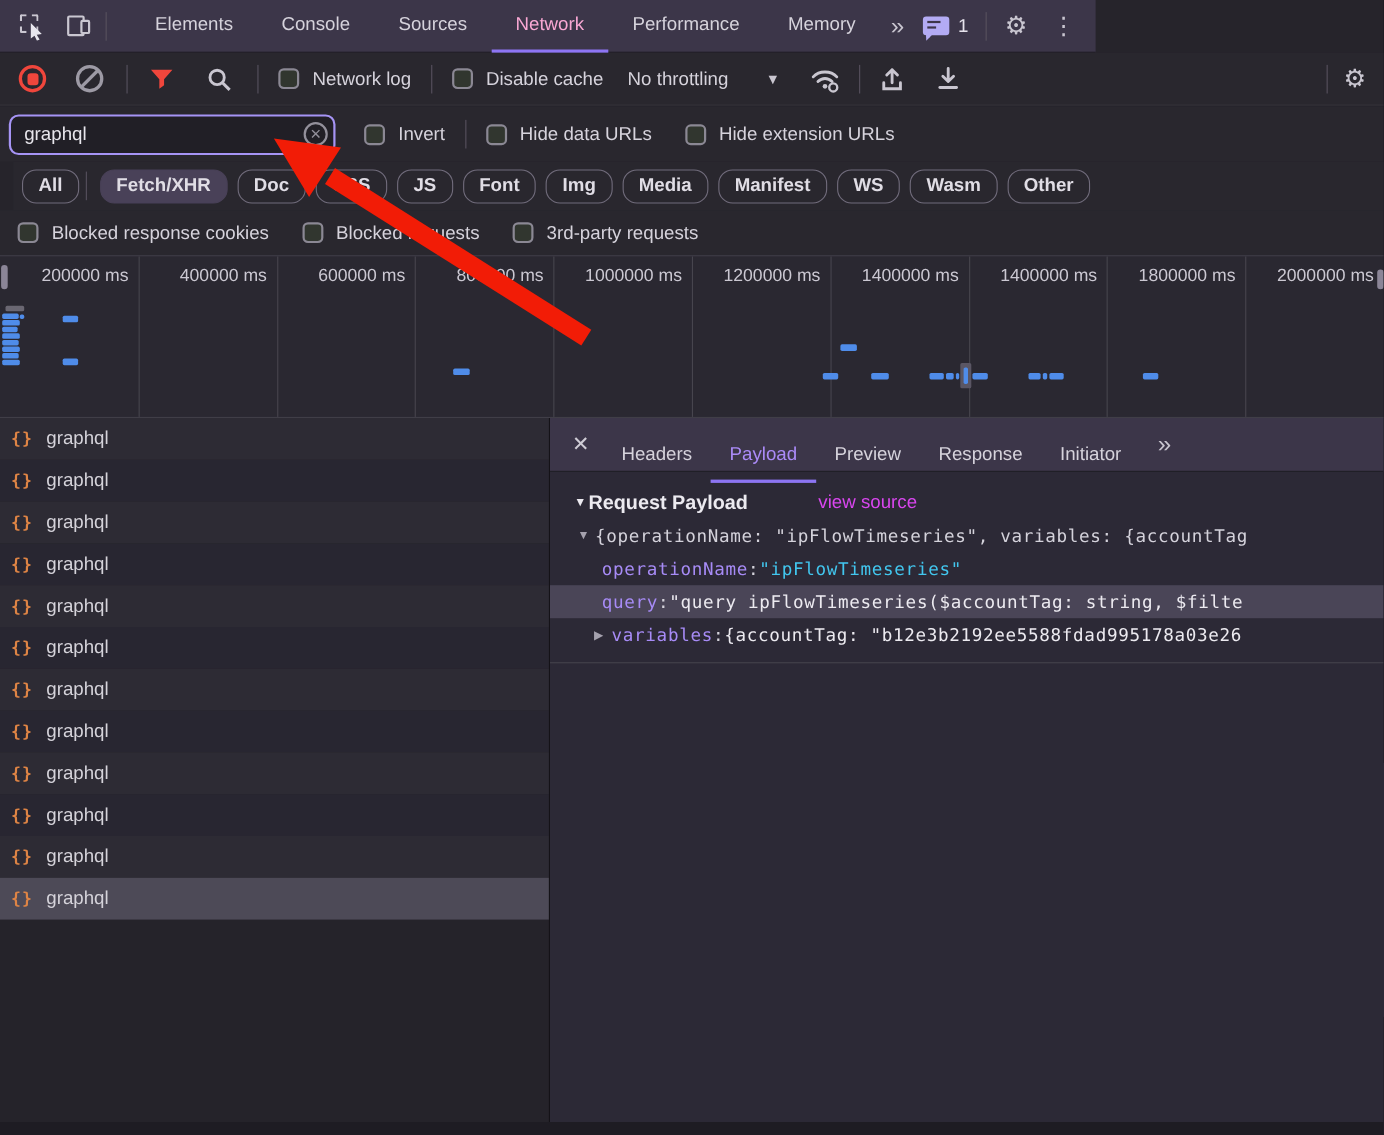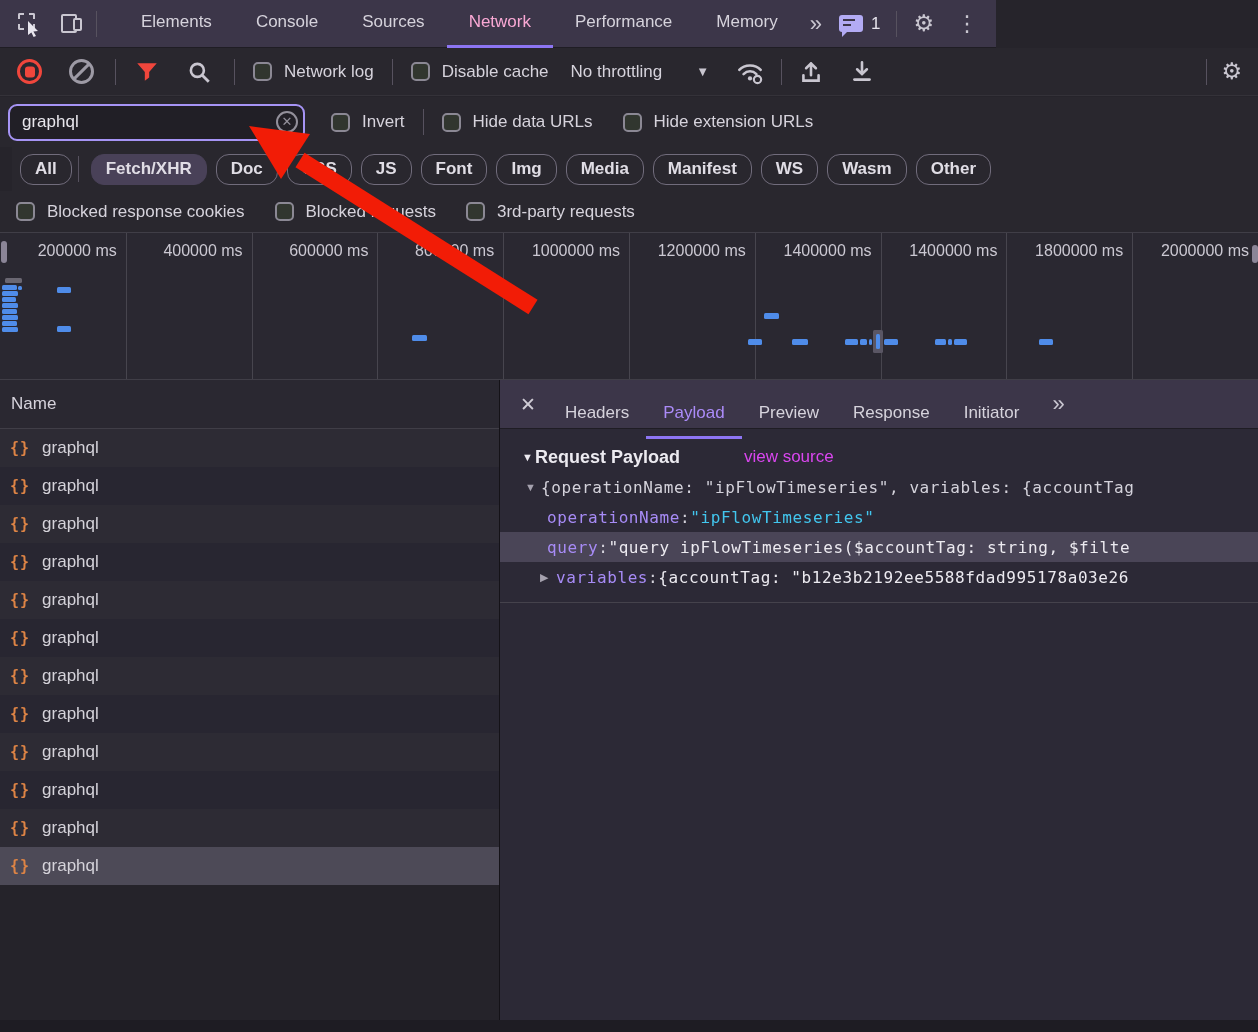--- a/index.html
+++ b/index.html
@@ -290,23 +290,20 @@
         <div class="wbar" style="left: 948px; top: 106px; width: 4px; height: 6px; background: rgb(79, 140, 233);"></div>
         <div class="wbar" style="left: 954px; top: 106px; width: 13px; height: 6px; background: rgb(79, 140, 233);"></div>
         <div class="wbar" style="left: 1039px; top: 106px; width: 14px; height: 6px; background: rgb(79, 140, 233);"></div>
       </div>
     <div class="scroll-pill" style="left:1px; top:8px; width:6px; height:22px;"></div>
     <div class="scroll-pill" style="left:1252px; top:12px; width:6px; height:18px;"></div>
   </div>
 
   <div class="main">
     <div class="left-pane">
-      <div class="table-head">
-        <span class="col-name">Name</span>
-      </div>
       <div class="req-rows">
           <div class="req-row">
             <span class="req-icon">{}</span>
             <span class="req-name">graphql</span>
           </div>
           <div class="req-row odd">
             <span class="req-icon">{}</span>
             <span class="req-name">graphql</span>
           </div>
           <div class="req-row">

